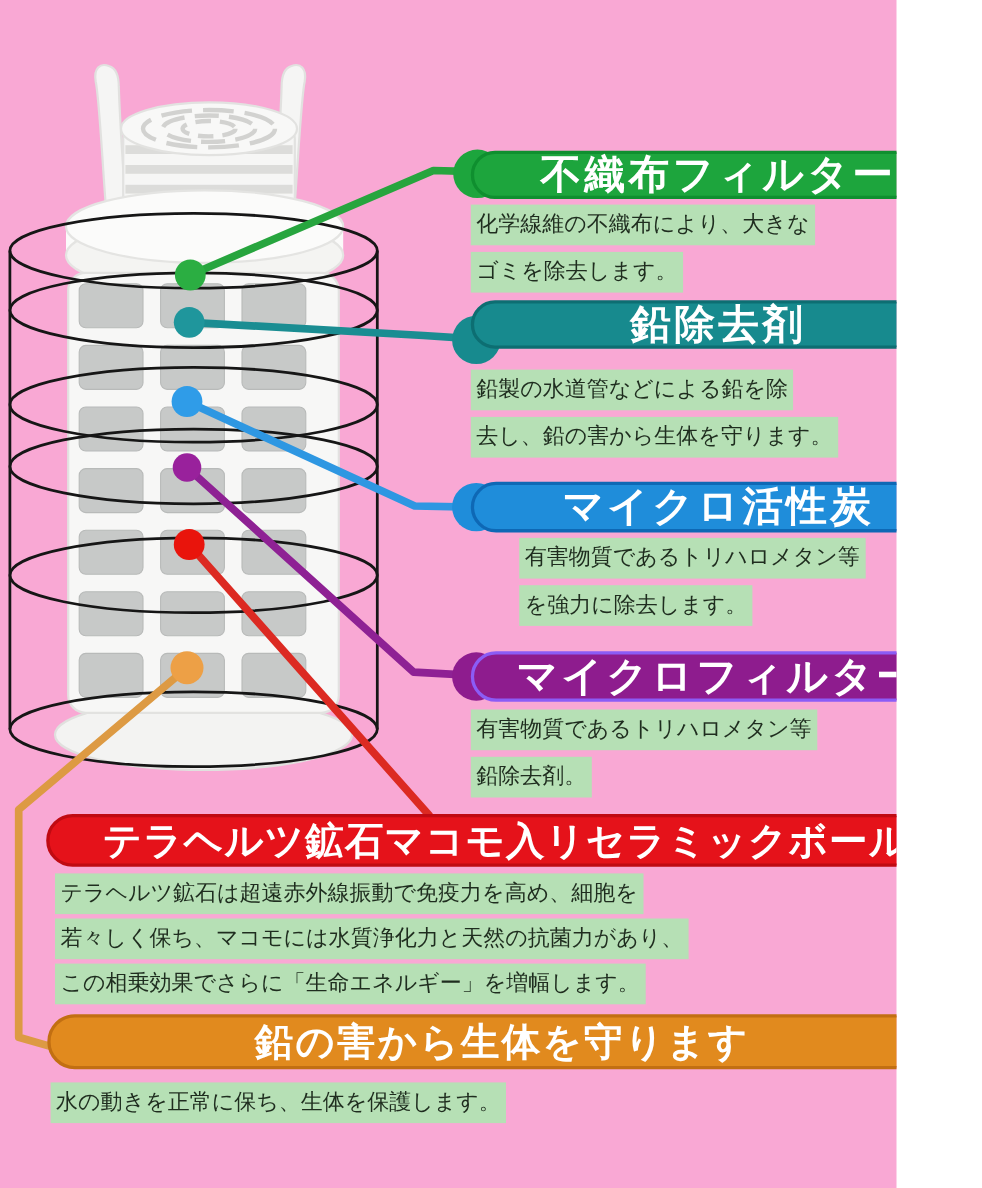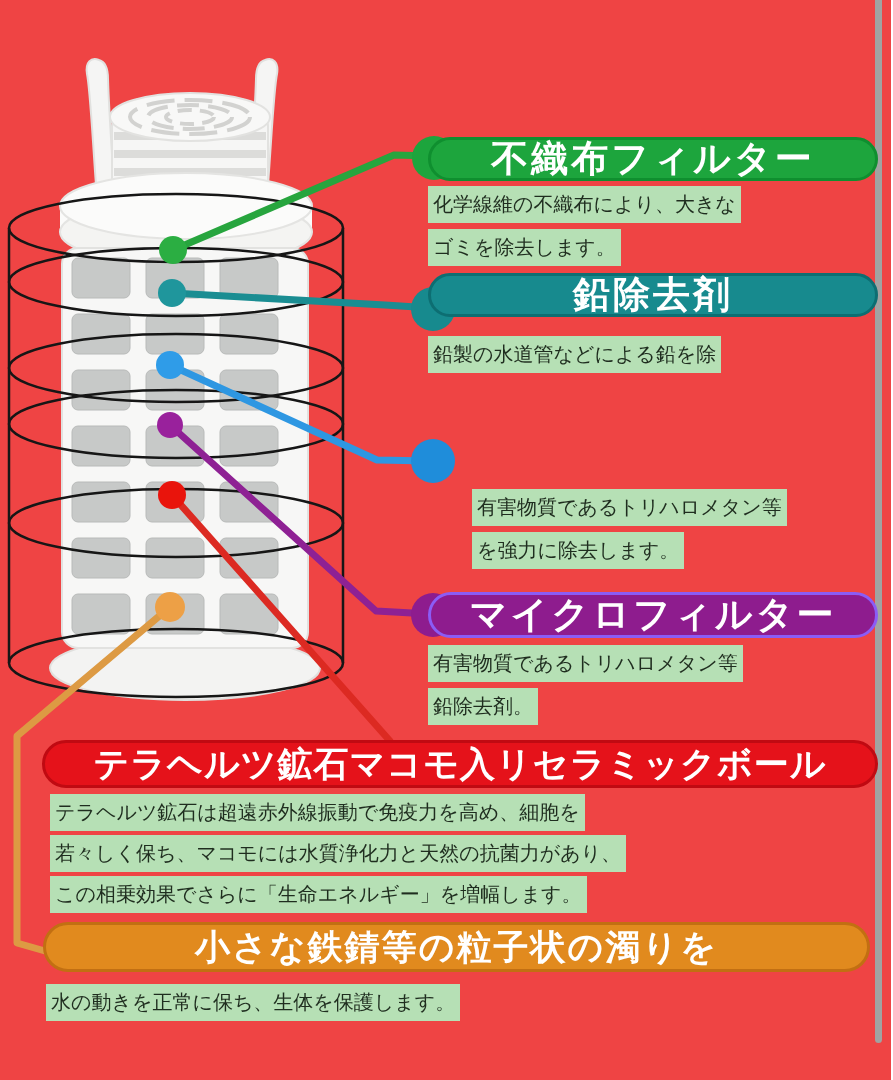--- a/index.html
+++ b/index.html
@@ -1,17 +1,17 @@
 <!DOCTYPE html>
 <html><head>
 <meta charset="utf-8">
 <style>
   html,body { margin:0; padding:0; background:#ffffff; }
   .stage {
-    position:relative; width:891px; height:1080px; background:#ef4444;
+    position:relative; width:815px; height:1080px; background:#f9a8d4;
     overflow:hidden; font-family:"Liberation Sans","DejaVu Sans",sans-serif;
   }
   .stage svg { position:absolute; left:0; top:0; }
 
   
   .pill {
     position:absolute; box-sizing:border-box;
     display:flex; align-items:center; justify-content:center;
     color:#ffffff; font-weight:bold; white-space:nowrap;
     border-radius:26px; letter-spacing:3px;
@@ -141,38 +141,40 @@
 
   <div class="pill" id="pill-0">不織布フィルター</div>
   <div class="desc" id="desc-0">
     <span class="hl">化学線維の不織布により、大きな</span>
     <span class="hl">ゴミを除去します。</span>
   </div>
 
   <div class="pill" id="pill-1">鉛除去剤</div>
   <div class="desc" id="desc-1">
     <span class="hl">鉛製の水道管などによる鉛を除</span>
+    <span class="hl">去し、鉛の害から生体を守ります。</span>
   </div>
 
+  <div class="pill" id="pill-2">マイクロ活性炭</div>
   <div class="desc" id="desc-2">
     <span class="hl">有害物質であるトリハロメタン等</span>
     <span class="hl">を強力に除去します。</span>
   </div>
 
   <div class="pill" id="pill-3">マイクロフィルター</div>
   <div class="desc" id="desc-3">
     <span class="hl">有害物質であるトリハロメタン等</span>
     <span class="hl">鉛除去剤。</span>
   </div>
 
   <div class="pill" id="pill-4">テラヘルツ鉱石マコモ入リセラミックボール</div>
   <div class="desc" id="desc-4">
     <span class="hl">テラヘルツ鉱石は超遠赤外線振動で免疫力を高め、細胞を</span>
     <span class="hl">若々しく保ち、マコモには水質浄化力と天然の抗菌力があり、</span>
     <span class="hl">この相乗効果でさらに「生命エネルギー」を増幅します。</span>
   </div>
 
-  <div class="pill" id="pill-5">小さな鉄錆等の粒子状の濁りを</div>
+  <div class="pill" id="pill-5">鉛の害から生体を守ります</div>
   <div class="desc" id="desc-5">
     <span class="hl">水の動きを正常に保ち、生体を保護します。</span>
   </div>
 
 </div>
 
 </body></html>

